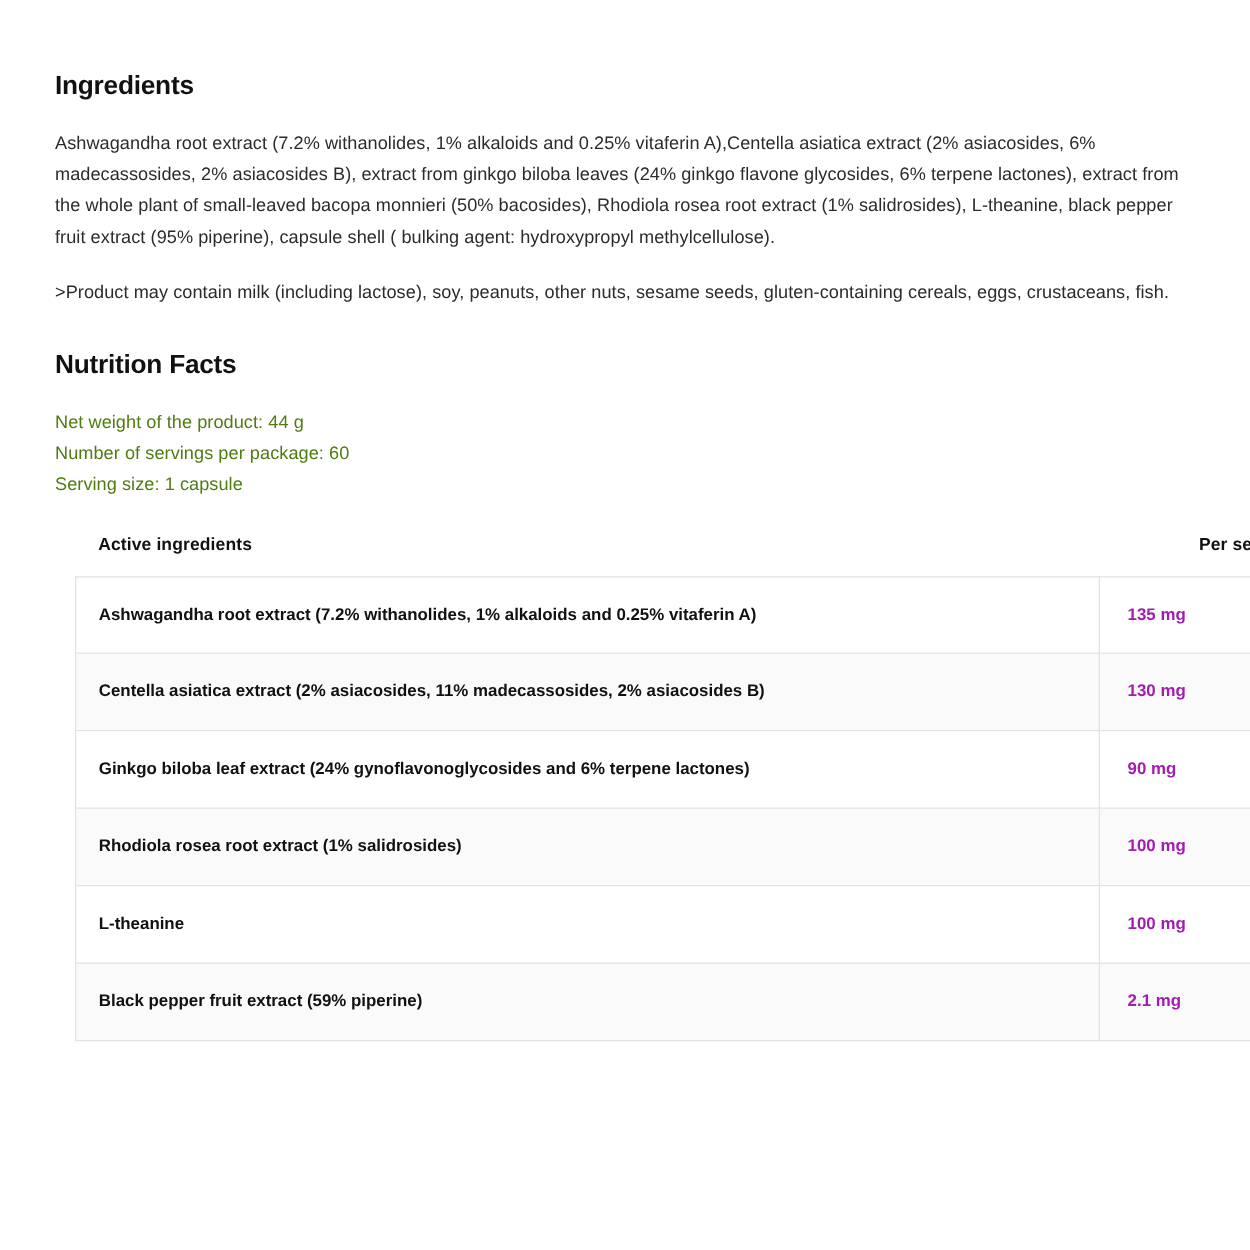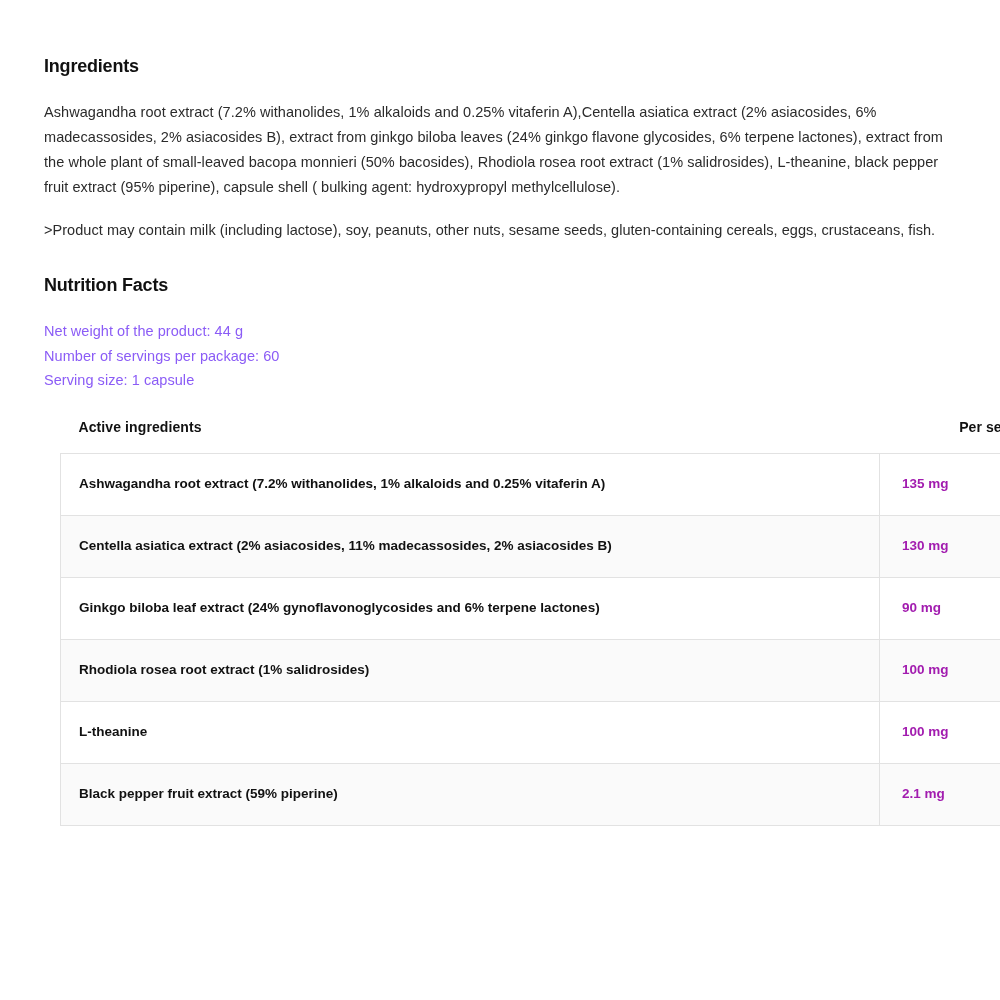--- a/index.html
+++ b/index.html
@@ -12,21 +12,21 @@
     font-family: "Liberation Sans", sans-serif;
     color: #1a1a1a;
   }
   .page {
     width: 1000px;
     height: 1000px;
     padding: 56px 44px 0 44px;
     background: #ffffff;
   }
   h2.section-title {
-    font-size: 18px;
+    font-size: 21px;
     font-weight: 700;
     letter-spacing: -0.2px;
     margin: 0 0 22px 0;
     color: #111111;
     line-height: 1.2;
   }
   h2.section-title.nutrition {
     margin-top: 32px;
   }
   p.body-text {
@@ -38,21 +38,21 @@
   }
   p.body-text.allergen {
     margin-bottom: 0;
   }
   .facts-lines {
     margin: 0 0 26px 0;
   }
   .facts-lines div {
     font-size: 14.5px;
     line-height: 1.72;
-    color: #8b5cf6;
+    color: #4d7c0f;
     letter-spacing: 0.05px;
   }
   table.nutrition-table {
     width: 977px;
     border-collapse: collapse;
     margin-left: 16px;
   }
   table.nutrition-table thead th {
     text-align: left;
     font-size: 14px;

